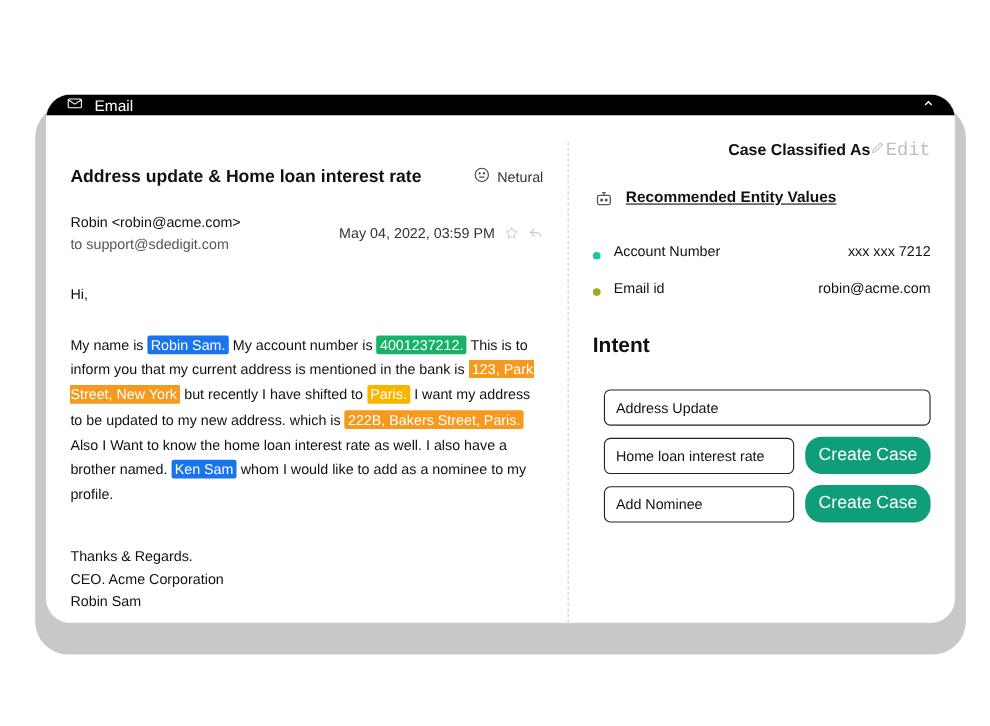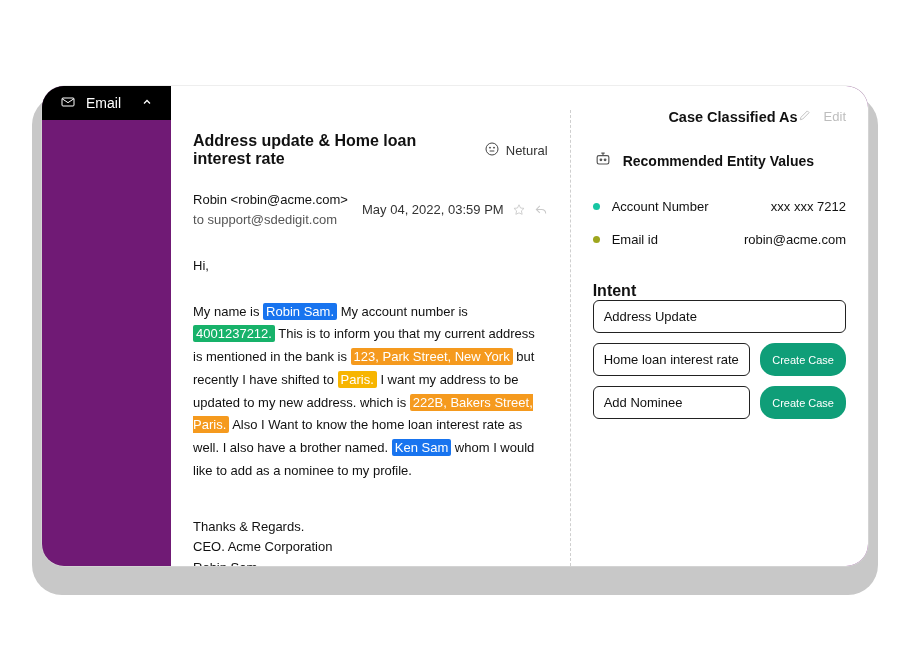--- a/index.html
+++ b/index.html
@@ -20,25 +20,25 @@
     height: 500px;
     background: #c8c8c8;
     border-radius: 30px;
   }
   .app {
     position: absolute;
     top: 86px;
     left: 42px;
     width: 826px;
     height: 480px;
-    background: #701a75;
+    background: #e5e5e5;
     border-radius: 22px;
     overflow: hidden;
     display: flex;
-    flex-direction: row;
+    flex-direction: column;
     box-shadow: 0 0 0 0.5px #ddd;
   }
   .titlebar {
     background: #000;
     color: #fff;
     height: 34px;
     display: flex;
     align-items: center;
     padding: 0 18px;
     gap: 10px;
@@ -133,72 +133,75 @@
     text-align: right;
   }
   .right-header h3 {
     font-size: 14.5px;
     font-weight: 700;
     flex: 1;
   }
   .edit-link {
     display: flex;
     align-items: center;
-    gap: 12px;
+    gap: 0;
     color: #bdbdbd;
-    font-size: 13px;
+    font-size: 17px;
     cursor: pointer;
+    font-family: Liberation Mono, monospace;
   }
   .edit-link svg { width: 14px; height: 14px; }
 
   .rec-row {
     margin-top: 24px;
     display: flex;
-    align-items: center;
     gap: 10px;
+    text-decoration: underline;
   }
   .rec-row .robot svg { width: 20px; height: 20px; }
   .rec-row .title { font-size: 14px; font-weight: 700; }
 
   .entities { margin-top: 18px; }
   .entity {
     display: flex;
-    align-items: center;
+    align-items: flex-end;
     padding: 9px 0;
     font-size: 13px;
   }
   .dot { width: 7px; height: 7px; border-radius: 50%; margin-right: 12px; }
   .dot-teal { background: #17c6a3; }
   .dot-orange { background: #f59a1e; }
   .dot-olive { background: #9ea61e; }
   .entity .label { flex: 1; color: #111; }
   .entity .value { color: #111; }
 
   .intent-block { margin-top: 26px; }
-  .intent-block h4 { font-size: 16px; font-weight: 700; margin-bottom: 0; }
+  .intent-block h4 { font-size: 19px; font-weight: 700; margin-bottom: 28px; }
   .intent-row {
     display: flex;
+    align-items: center;
     gap: 10px;
     margin-bottom: 10px;
+    margin-left: 10px;
   }
   .intent-field {
     flex: 1;
     border: 1px solid #222;
     border-radius: 6px;
     padding: 8px 10px;
     font-size: 13px;
     background: #fff;
   }
   .create-btn {
     background: #0f9e78;
     color: #fff;
     border: none;
     border-radius: 15px;
     padding: 8px 12px;
-    font-size: 11px;
+    font-size: 16px;
     cursor: pointer;
     white-space: nowrap;
   }
 </style>
 </head>
 <body>
 
 <div class="shadow"></div>
 
 <div class="app">

